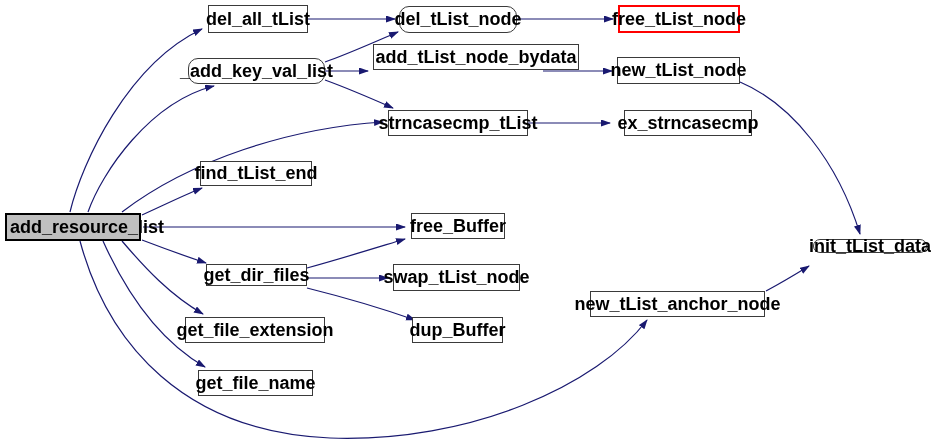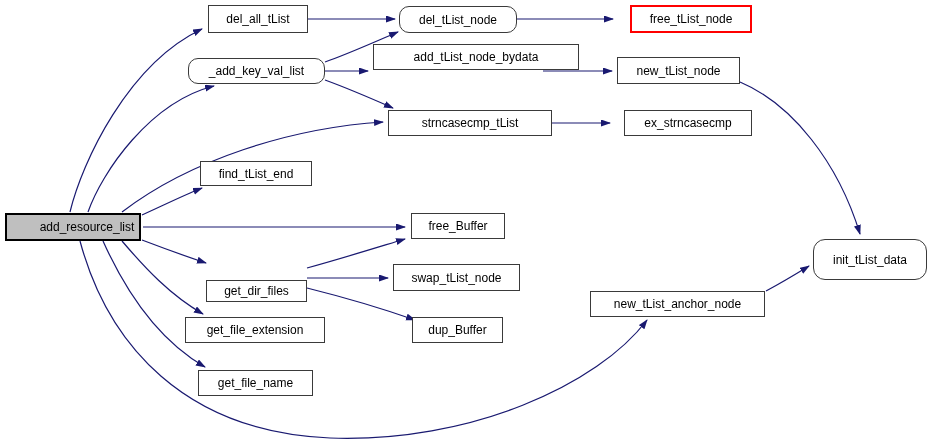--- a/index.html
+++ b/index.html
@@ -23,31 +23,31 @@
   #edges{position:absolute;left:0;top:0;width:931px;height:446px;}
   .edge{stroke:var(--edge);fill:none;stroke-width:1.2px;}
   #arrowhead path{fill:var(--edge);stroke:none;}
   .node{
     position:absolute;
     box-sizing:border-box;
     display:flex;align-items:center;justify-content:center;
     background:var(--node-fill);
     border:1px solid var(--node-border);
     color:var(--text);
-    font-size:12px;
+    font-size:18px;
     white-space:nowrap;
     cursor:pointer;
+    font-weight:bold;
   }
   .node.root{
     background:var(--root-fill);
     border:2px solid var(--root-border);
   }
   .node.alert{
     border:2px solid var(--alert-border);
-    margin-left:12px;
   }
 </style>
 </head>
 <body>
 
 <div id="canvas">
 
   <svg id="edges" width="931" height="446" viewBox="0 0 931 446">
     <defs>
       <marker id="arrowhead" markerWidth="10" markerHeight="8" refX="9" refY="3.5" orient="auto" markerUnits="userSpaceOnUse">
@@ -77,25 +77,25 @@
     <path class="edge" marker-end="url(#arrowhead)" d="M 766,291 C 781,283 796,274 809,266"></path>
   </svg>
 
   <div class="node root" style="left:5px;top:213px;width:136px;height:28px;padding-left:28px;">add_resource_list</div>
   <div class="node" style="left:208px;top:5px;width:100px;height:28px;">del_all_tList</div>
   <div class="node" style="left:399px;top:6px;width:118px;height:27px;border-radius:10px;">del_tList_node</div>
   <div class="node alert" style="left:618px;top:5px;width:122px;height:28px;">free_tList_node</div>
   <div class="node" style="left:188px;top:58px;width:137px;height:26px;border-radius:10px;">_add_key_val_list</div>
   <div class="node" style="left:373px;top:44px;width:206px;height:26px;">add_tList_node_bydata</div>
   <div class="node" style="left:617px;top:57px;width:123px;height:27px;">new_tList_node</div>
-  <div class="node" style="left:388px;top:110px;width:164px;height:26px;">strncasecmp_tList</div>
+  <div class="node" style="left:388px;top:110px;width:140px;height:26px;">strncasecmp_tList</div>
   <div class="node" style="left:615px;top:110px;width:128px;height:26px;margin-left:9px;">ex_strncasecmp</div>
   <div class="node" style="left:200px;top:161px;width:112px;height:25px;">find_tList_end</div>
   <div class="node" style="left:411px;top:213px;width:94px;height:26px;">free_Buffer</div>
-  <div class="node" style="left:206px;top:280px;width:101px;height:22px;">get_dir_files</div>
+  <div class="node" style="left:206px;top:264px;width:101px;height:22px;">get_dir_files</div>
   <div class="node" style="left:393px;top:264px;width:127px;height:27px;">swap_tList_node</div>
   <div class="node" style="left:590px;top:291px;width:175px;height:26px;">new_tList_anchor_node</div>
   <div class="node" style="left:185px;top:317px;width:140px;height:26px;">get_file_extension</div>
   <div class="node" style="left:412px;top:317px;width:91px;height:26px;">dup_Buffer</div>
   <div class="node" style="left:198px;top:370px;width:115px;height:26px;">get_file_name</div>
-  <div class="node" style="left:813px;top:239px;width:114px;height:41px;border-radius:12px;">init_tList_data</div>
+  <div class="node" style="left:813px;top:239px;width:114px;height:14px;border-radius:12px;">init_tList_data</div>
 
 </div>
 
 </body></html>

